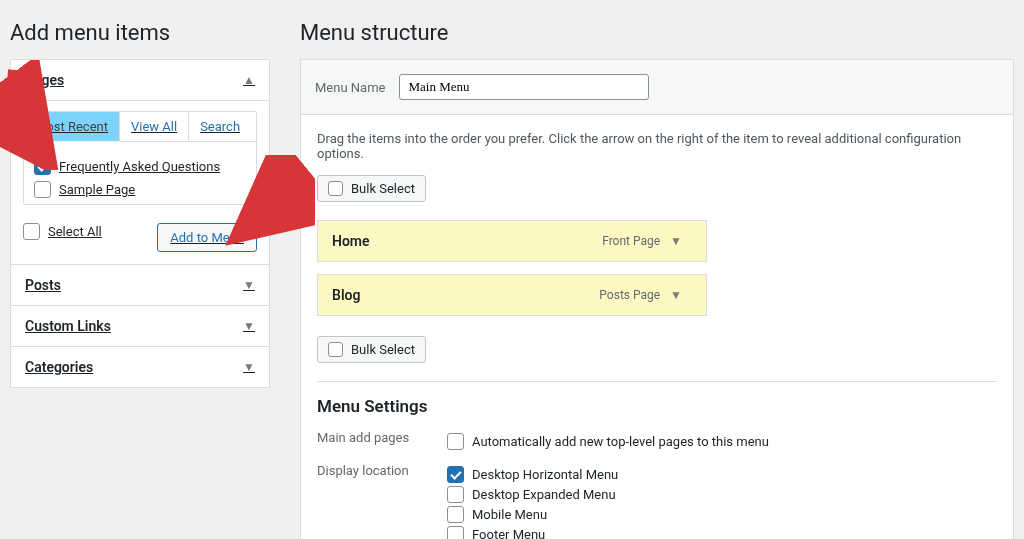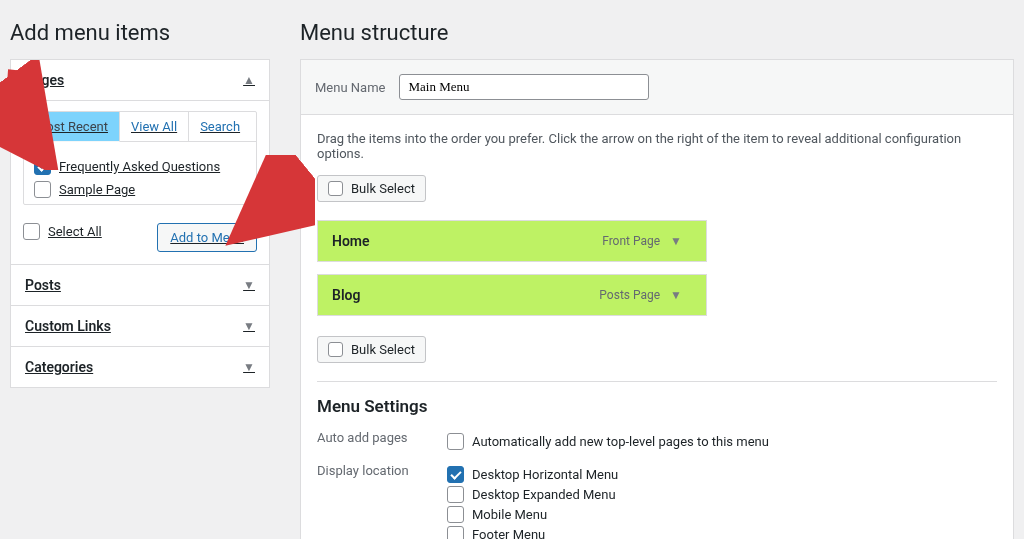--- a/index.html
+++ b/index.html
@@ -178,21 +178,21 @@
       cursor: pointer;
       margin-bottom: 18px;
     }
     .bulk-select .cbx {
       width: 15px;
       height: 15px;
       margin-right: 8px;
     }
     .menu-item {
       border: 1px solid #dcdcde;
-      background: #bef264;
+      background: #fef9c3;
       width: 390px;
       margin-bottom: 12px;
       display: flex;
       justify-content: space-between;
       align-items: center;
       padding: 12px 14px;
       cursor: move;
     }
     .menu-item .mi-title {
       font-weight: 600;
@@ -349,21 +349,21 @@
         </div>
 
         <div class="bulk-select" style="margin-top:8px;">
           <span class="cbx"></span>
           <span>Bulk Select</span>
         </div>
 
         <h3>Menu Settings</h3>
 
         <div class="settings-row">
-          <div class="settings-label">Auto add pages</div>
+          <div class="settings-label">Main add pages</div>
           <div class="settings-value">
             <div class="check-row">
               <span class="cbx"></span>
               <span>Automatically add new top-level pages to this menu</span>
             </div>
           </div>
         </div>
 
         <div class="settings-row">
           <div class="settings-label">Display location</div>

